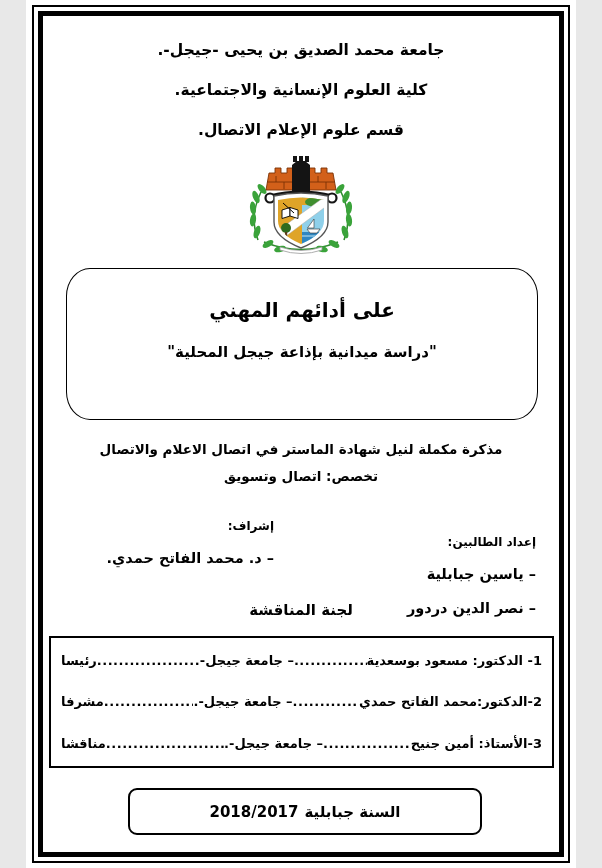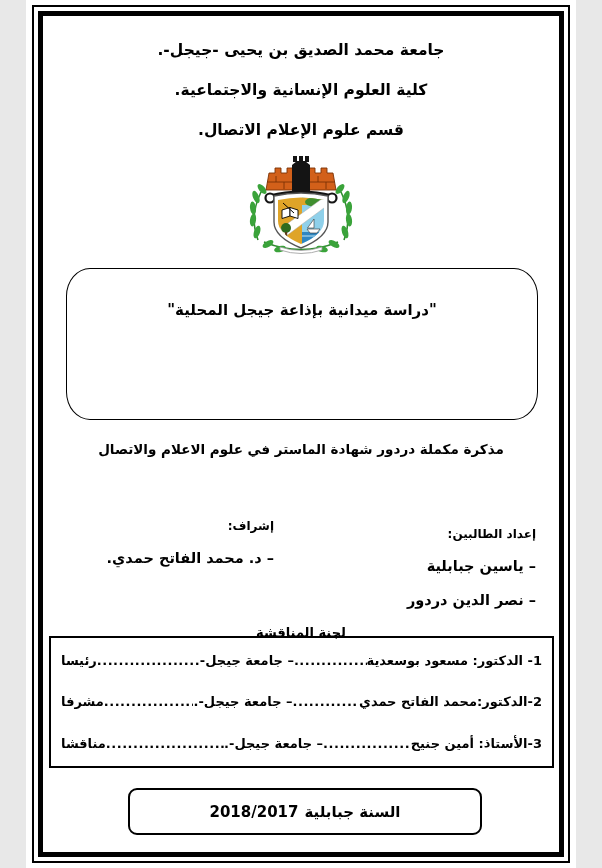--- a/index.html
+++ b/index.html
@@ -23,26 +23,26 @@
     border:1.6px solid #000; border-radius:24px / 28px;
     text-align:center; padding-top:20px;
   }
   .title-line { font-size:20px; font-weight:700; line-height:42px; }
   .subtitle { font-size:15px; font-weight:700; margin-top:12px; }
 
   .degree { position:absolute; top:420px; left:0; right:0; text-align:center; }
   .degree div { font-size:13.5px; font-weight:700; line-height:27px; }
 
   .people { position:absolute; top:495px; left:0; right:0; height:110px; }
-  .col-students { position:absolute; right:22px; top:8px; }
+  .col-students { position:absolute; right:22px; top:16px; }
   .col-supervisor { position:absolute; left:20px; top:0; width:210px; text-align:right; }
   .people .hd { font-size:12px; font-weight:700; line-height:30px; }
   .people .nm { font-size:14.5px; font-weight:700; line-height:34px; white-space:nowrap; }
 
-  .committee-heading { position:absolute; top:585px; left:0; right:0; text-align:center; font-size:13px; font-weight:700;margin-top:24px; }
+  .committee-heading { position:absolute; top:585px; left:0; right:0; text-align:center; font-size:15px; font-weight:700; }
 
   .committee-box {
     position:absolute; top:620px; left:5px; right:4px; height:132px;
     border:2px solid #000; padding:2px 10px; display:flex; flex-direction:column; justify-content:space-around;
   }
   .c-row { display:flex; align-items:baseline; font-size:13px; font-weight:700; white-space:nowrap; }
   .c-row .seg { flex:0 0 auto; }
   .leader { overflow:hidden; white-space:nowrap; direction:ltr; font-weight:700; letter-spacing:0.5px; }
   .leader.l1 { flex:1 1 0; }
   .leader.l2 { flex:1.35 1 0; }
@@ -132,25 +132,27 @@
             <rect x="49" y="80" width="2.2" height="6" fill="#5b3a1a"></rect>
           <path d="M71,77 L84,77 L81,81 L74,81 Z" fill="#fdfdfd" stroke="#333" stroke-width="0.6"></path>
           <path d="M78,67 L78,76 L71.5,76 Z" fill="#fff" stroke="#333" stroke-width="0.6"></path>
           <line x1="66" y1="84" x2="88" y2="84" stroke="#bfe4f2" stroke-width="1"></line>
         </g>
         <path d="M44,95 Q65,102 86,95 L86,98 Q65,105 44,98 Z" fill="#fff" stroke="#999" stroke-width="0.8"></path>
       </svg>
     </div>
 
     <div class="title-box">
+      <div class="title-line">على أدائهم المهني</div>
       <div class="subtitle">"دراسة ميدانية بإذاعة جيجل المحلية"</div>
     </div>
 
     <div class="degree">
-      <div>مذكرة مكملة دردور شهادة الماستر في علوم الاعلام والاتصال</div>
+      <div>مذكرة مكملة لنيل شهادة الماستر في اتصال الاعلام والاتصال</div>
+      <div>تخصص: اتصال وتسويق</div>
     </div>
 
     <div class="people">
       <div class="col-students">
         <div class="hd">إعداد الطالبين:</div>
         <div class="nm">– ياسين جبابلية</div>
         <div class="nm">– نصر الدين دردور</div>
       </div>
       <div class="col-supervisor">
         <div class="hd">إشراف:</div>

